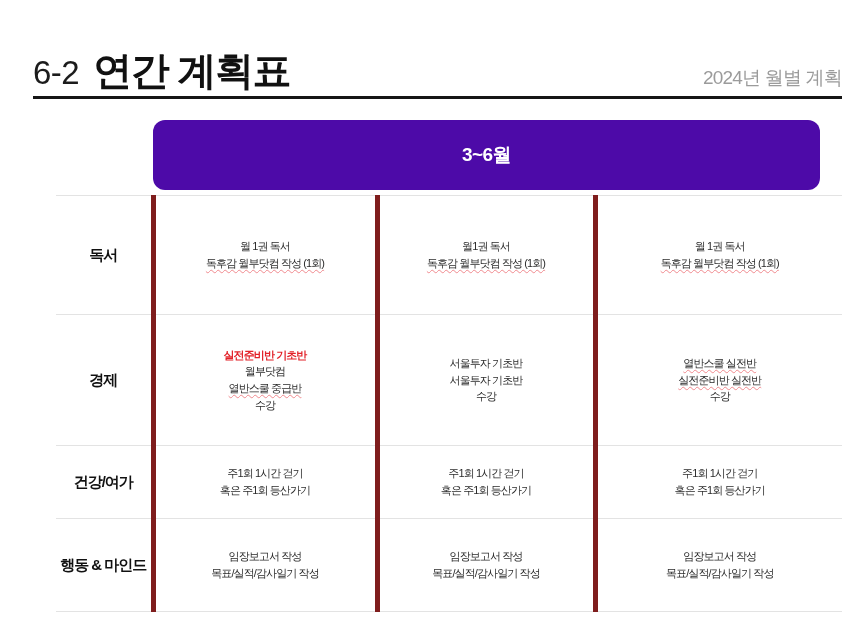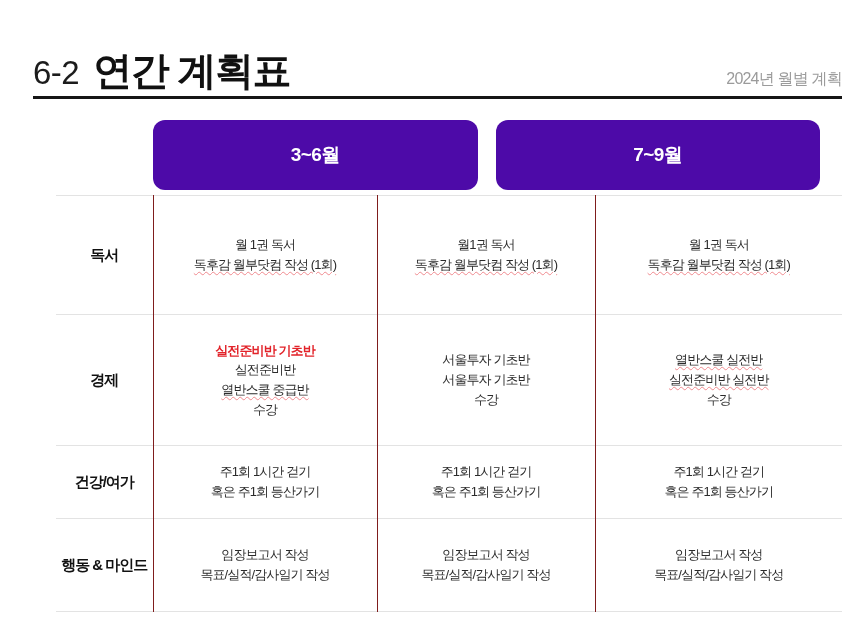--- a/index.html
+++ b/index.html
@@ -51,21 +51,21 @@
   }
   .title-main {
     font-size: 39px;
     font-weight: 700;
     letter-spacing: -1.5px;
     color: #111111;
     line-height: 1;
     margin-top: 24px;
   }
   .title-sub {
-    font-size: 16px;
+    font-size: 19px;
     font-weight: 500;
     letter-spacing: -0.8px;
     color: #9b9b9b;
     line-height: 1;
     padding-bottom: 3px;
     white-space: nowrap;
   }
   .header-rule {
     position: absolute;
     left: 33px;
@@ -120,22 +120,22 @@
   }
   .row-label {
     width: 97px;
     font-size: 15px;
     font-weight: 700;
     letter-spacing: -1px;
     color: #111111;
     line-height: 1.25;
   }
   .cell {
-    border-left: 1px solid #7f1d1d;
-    font-size: 13px;
+    border-left: 5px solid #7f1d1d;
+    font-size: 11px;
     letter-spacing: -0.9px;
     line-height: 1.52;
     color: #2b2b2b;
     padding: 10px 6px;
   }
   .cell .line { display: block; white-space: nowrap; }
   .cell .line.em {
     color: #e2232a;
     font-weight: 700;
   }
@@ -161,21 +161,20 @@
       <span class="title-index">6-2</span>
       <span class="title-main">연간 계획표</span>
     </div>
     <div class="title-sub">2024년 월별 계획</div>
   </div>
 
   <div class="header-rule"></div>
 
   <div class="pill-row">
     <div class="pill">3~6월</div>
-    <div class="pill">7~9월</div>
   </div>
 
   <table class="plan-table">
     <colgroup>
       <col style="width:97px">
       <col style="width:224px">
       <col style="width:218px">
       <col style="width:247px">
     </colgroup>
     <tbody>
@@ -196,21 +195,21 @@
           <span class="line"><span class="sq">독후감 월부닷컴 작성 (1회)</span></span>
         </td>
       </tr>
 
       <tr class="r-economy">
         <td class="row-label">
           <span class="line">경제</span>
         </td>
         <td class="cell">
           <span class="line em">실전준비반 기초반</span>
-          <span class="line">실전준비반</span>
+          <span class="line">월부닷컴</span>
           <span class="line"><span class="sq">열반스쿨 중급반</span></span>
           <span class="line">수강</span>
         </td>
         <td class="cell">
           <span class="line">서울투자 기초반</span>
           <span class="line">서울투자 기초반</span>
           <span class="line">수강</span>
         </td>
         <td class="cell">
           <span class="line"><span class="sq">열반스쿨 실전반</span></span>

